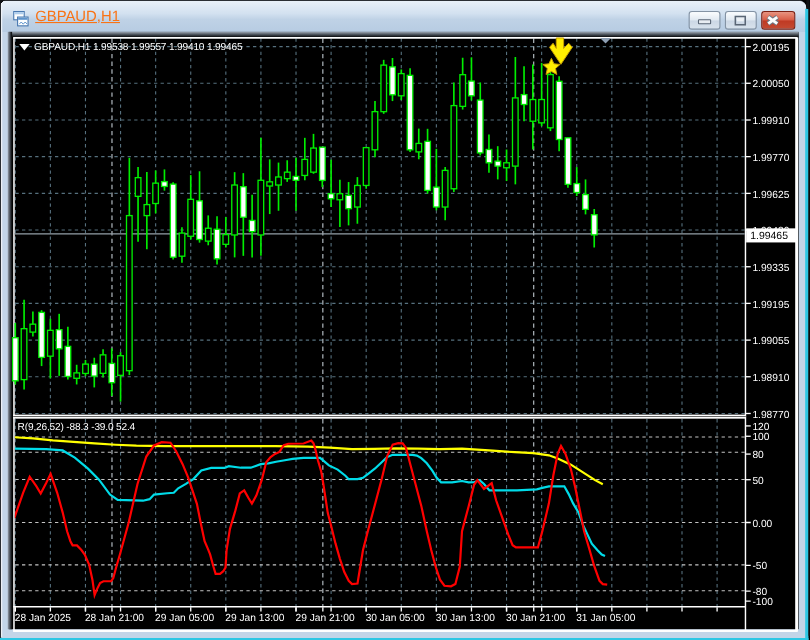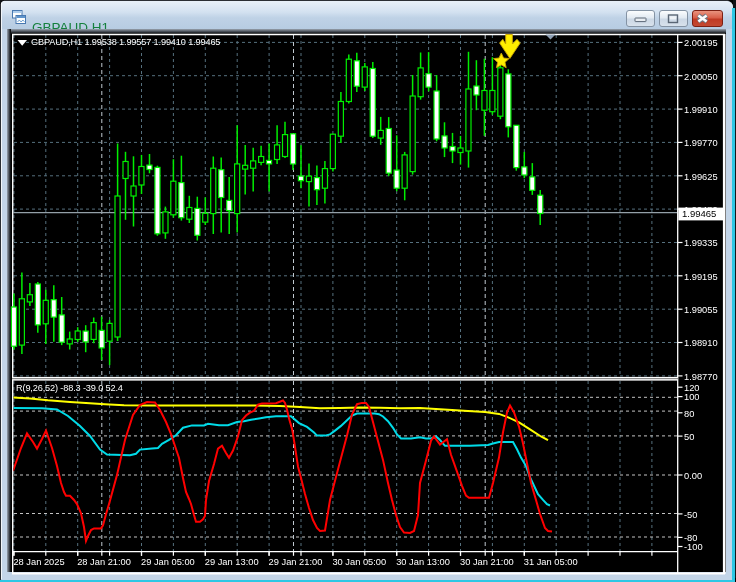--- a/index.html
+++ b/index.html
@@ -1,20 +1,20 @@
 <!DOCTYPE html>
 <html><head><meta charset="utf-8"><style>
 html,body{margin:0;padding:0;width:736px;height:582px;background:#000;overflow:hidden;
 font-family:"Liberation Sans",sans-serif;}
 #win{position:absolute;left:0;top:0;width:733px;height:582px;background:#c3d5e8;
 border-radius:4px 7px 0 0;border-top:1px solid #2a2e33;border-left:1px solid #2a2e33;box-sizing:border-box;}
 #titlebar{position:absolute;left:1px;top:1px;width:732px;height:28px;border-radius:3px 6px 0 0;
 background:linear-gradient(#e8f0f8,#d3e1f0 40%,#bfd2e6 60%,#b7cce2);}
 #ticon{position:absolute;left:11px;top:9px;width:16px;height:16px;}
-#ttext{position:absolute;left:32px;top:20px;font-size:13.5px;color:#15803d;}
+#ttext{position:absolute;left:32px;top:7px;font-size:13.5px;color:#f97316;text-decoration:underline;}
 .btn{position:absolute;top:9.5px;height:17px;border-radius:3px;box-sizing:border-box;}
 .btn1{left:626px;width:29px;border:1px solid #8493a4;background:linear-gradient(#fbfdfe,#e2eaf2 45%,#ccd8e5 55%,#d8e2ec);}
 .btn2{left:658.5px;width:29px;border:1px solid #8493a4;background:linear-gradient(#fbfdfe,#e2eaf2 45%,#ccd8e5 55%,#d8e2ec);}
 .btn3{left:691.5px;width:31.5px;border:1px solid #7c2013;background:linear-gradient(#e9937f,#d9604a 45%,#c03a24 55%,#c44a32);}
 #client{position:absolute;left:8px;top:29px;width:718px;height:543px;background:#000;}
 #shadtop{position:absolute;left:8px;top:29px;width:718px;height:4.5px;background:linear-gradient(#9aa4b0,#40464e 55%,#000);}
 #shadleft{position:absolute;left:7px;top:29px;width:3.5px;height:543px;background:linear-gradient(90deg,#9aa4b0,#40464e 55%,#000);}
 #cyanR{position:absolute;left:732.4px;top:7.5px;width:2.2px;height:574.5px;background:#2ec7e4;}
 #darkR{position:absolute;left:734.6px;top:6px;width:1.4px;height:572px;background:#14171a;}
 #hlL{position:absolute;left:1px;top:1px;width:1px;height:578px;background:#f2f6fa;}

